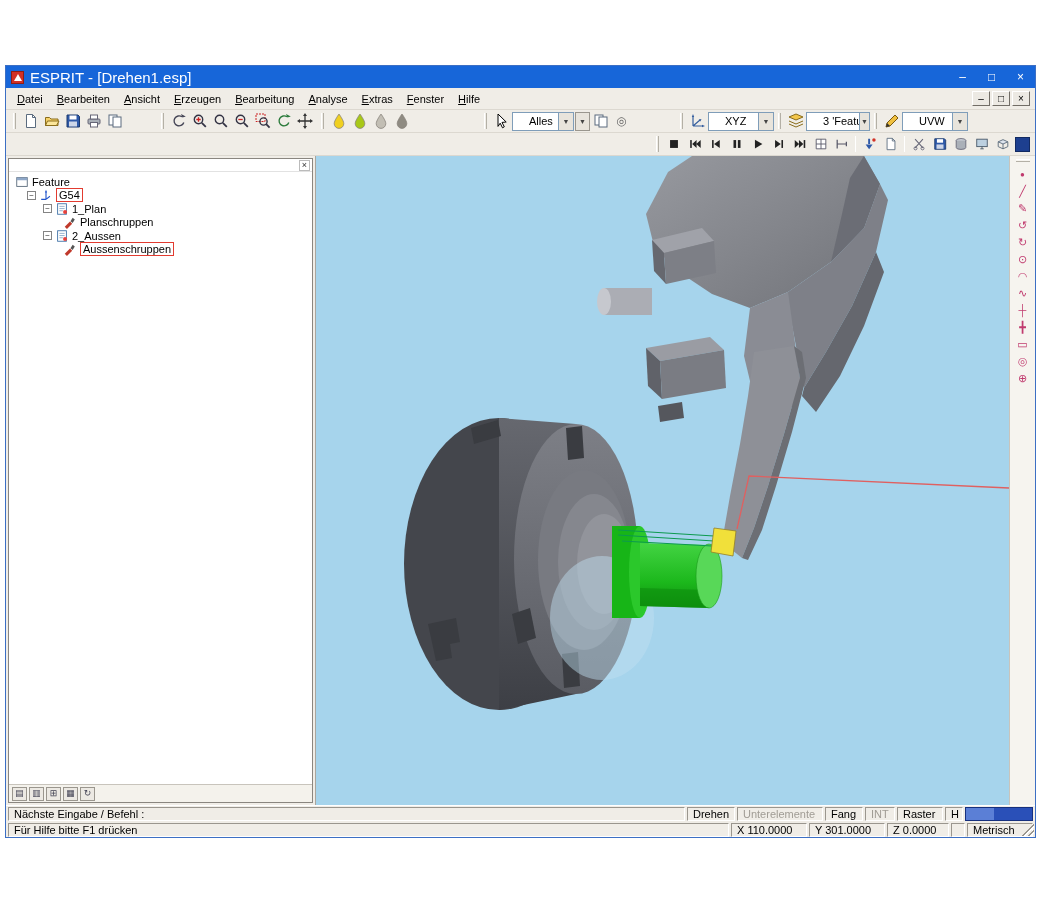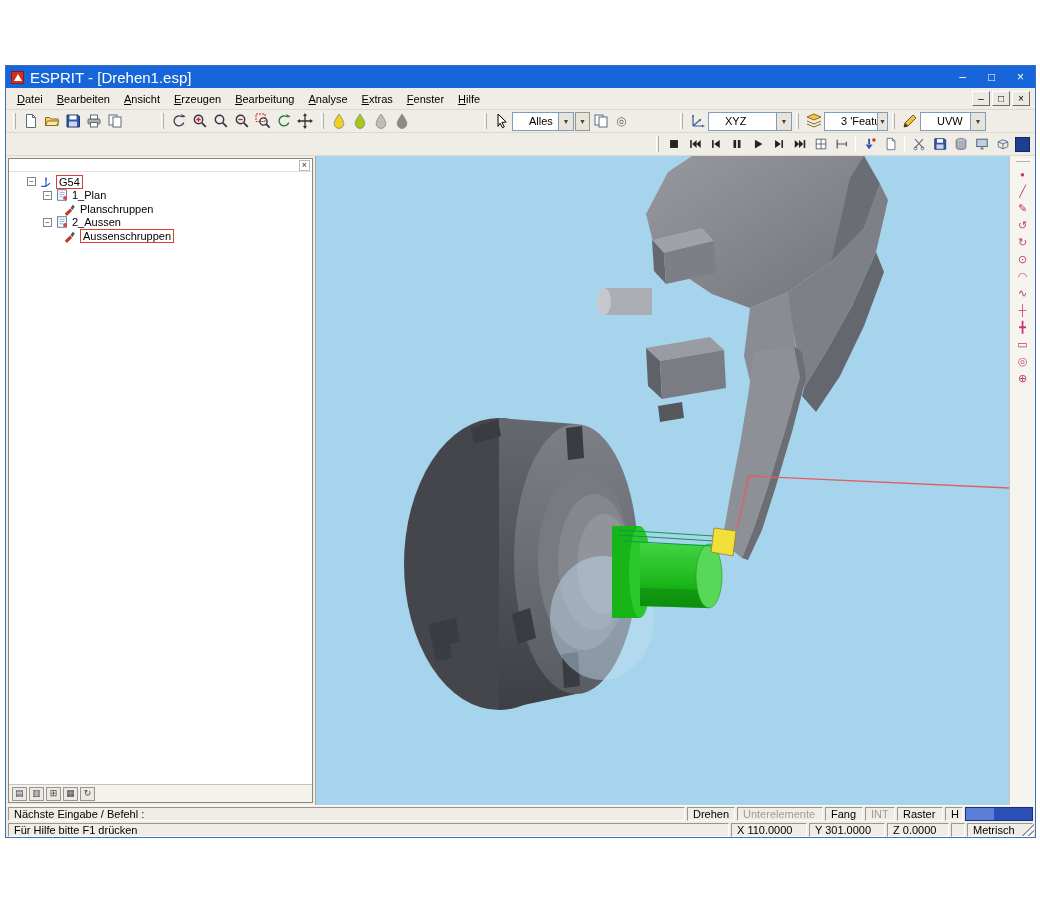--- a/index.html
+++ b/index.html
@@ -343,21 +343,21 @@
             <use href="#s-copy"></use>
           </svg>
         </span>
     <span class="tb-btn" style="color:#666;font-size:12px">◎</span>
     <span class="grip" style="margin-left:48px"></span>
     <span class="tb-btn" style="color:#355e9e">
           <svg class="ic">
             <use href="#s-axis"></use>
           </svg>
         </span>
-    <span class="combo" style="width:84px">
+    <span class="combo" style="width:66px">
       <span class="cval">XYZ</span>
       <span class="arrow">▼</span>
     </span>
     <span class="grip"></span>
     <span class="tb-btn">
           <svg class="ic">
             <use href="#s-layers"></use>
           </svg>
         </span>
     <span class="combo" style="width:64px">
@@ -464,20 +464,26 @@
   </div>
 
   <div class="main">
 
     <div class="left-panel">
       <div class="panel-inner">
         <div class="panel-head">
           <span class="panel-x">×</span>
         </div>
         <div class="tree">
+          <div class="trow i0">
+            <svg class="tic">
+                  <use href="#s-troot"></use>
+                </svg>
+            <span>Feature</span>
+          </div>
           <div class="trow i1">
             <span class="expander">−</span>
             <svg class="tic">
                   <use href="#s-wcs"></use>
                 </svg>
             <span class="boxed">G54</span>
           </div>
           <div class="trow i2">
             <span class="expander">−</span>
             <svg class="tic">

